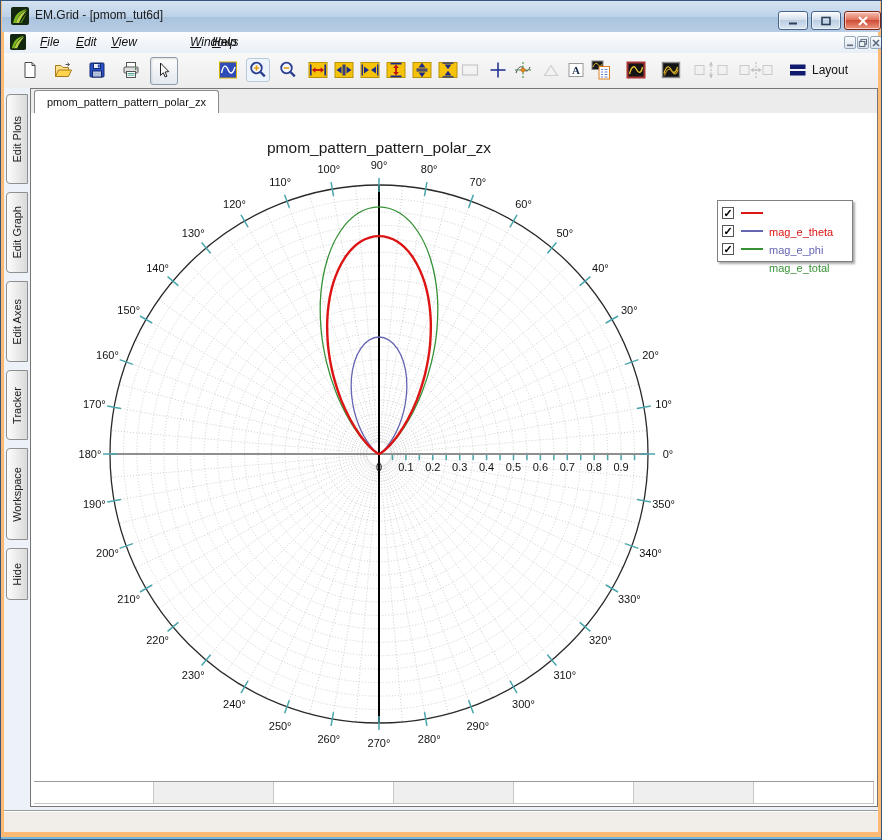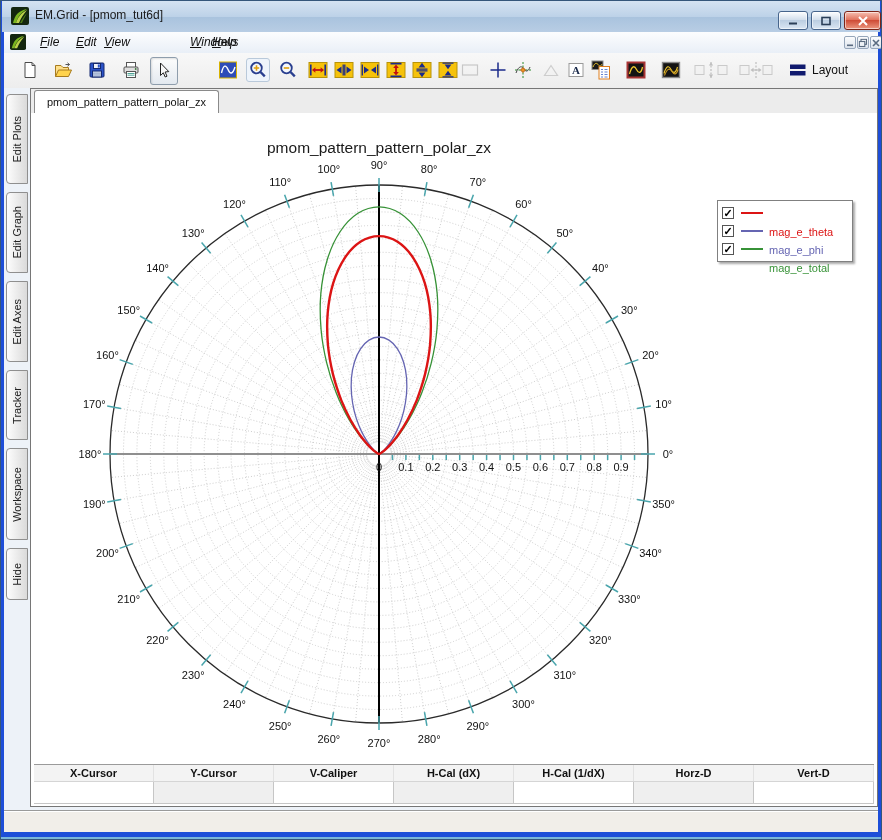--- a/index.html
+++ b/index.html
@@ -1,16 +1,16 @@
 <!DOCTYPE html>
 <html><head>
 <meta charset="utf-8">
 <style>
   html,body{margin:0;padding:0;background:#d8d8d8;font-family:"Liberation Sans",sans-serif;}
-  .window{position:relative;width:882px;height:840px;background:#1d4ed8;border:1px solid #35567a;box-sizing:border-box;overflow:hidden;}
+  .window{position:relative;width:882px;height:840px;background:#fdba74;border:1px solid #35567a;box-sizing:border-box;overflow:hidden;}
   
   .titlebar{position:absolute;left:1px;top:0;right:1px;height:31px;
     background:linear-gradient(#d5e3f2,#bdd2e8 50%,#a9c3de 51%,#b8cde4);}
   .app-icon{position:absolute;left:9px;top:6px;width:18px;height:18px;}
   .title-text{position:absolute;left:33px;top:7px;font-size:12px;color:#1a1a1a;}
   .cap-btn{position:absolute;top:10px;height:19px;border:1px solid #47658c;border-radius:3px;box-sizing:border-box;
     background:linear-gradient(#fdfeff,#d3dfec 45%,#b9cce0 46%,#dae6f3);box-shadow:inset 0 0 0 1px rgba(255,255,255,.55);}
   .cap-btn svg{position:absolute;left:50%;top:50%;transform:translate(-50%,-50%);}
   .cap-min{left:776px;width:30px;}
   .cap-max{left:809px;width:30px;}
@@ -102,21 +102,21 @@
     <div class="app-icon" style="left:6px;top:2px;width:16px;height:16px;">
       <svg width="16" height="16" viewBox="0 0 18 18">
           <rect width="18" height="18" rx="2" fill="#13260f"></rect>
           <path d="M2 16 C4 8 7 4 16 2 C10 6 7 9 5 16 Z" fill="#7ab520"></path>
           <path d="M5 16 C7 10 10 6 16 3 C12 8 10 11 8 16 Z" fill="#bcd24a"></path>
         </svg>
     </div>
     <div id="menu-items">
         <div class="menu-item" style="left: 32px;"><span class="u">F</span>ile</div>
         <div class="menu-item" style="left: 68px;"><span class="u">E</span>dit</div>
-        <div class="menu-item" style="left: 96px;"><span class="u">V</span>iew</div>
+        <div class="menu-item" style="left: 103px;"><span class="u">V</span>iew</div>
         <div class="menu-item" style="left: 140px; margin-left: 42px;"><span class="u">W</span>indows</div>
         <div class="menu-item" style="left: 204px;"><span class="u">H</span>elp</div>
       </div>
     <div class="mdi-btn" style="left:840px;">
       <svg width="8" height="8" viewBox="0 0 8 8">
           <rect x="1" y="5.5" width="6" height="1.6" fill="#5a6b80"></rect>
         </svg>
     </div>
     <div class="mdi-btn" style="left:853px;">
       <svg width="9" height="9" viewBox="0 0 9 9">
@@ -563,29 +563,20 @@
               <div class="lg-line" style="height: 2px; background: rgb(101, 101, 178);"></div>
               <span class="lg-label" style="color: rgb(101, 101, 178);">mag_e_phi</span>
             </div>
             <div class="lg-row">
               <div class="lg-check">✓</div>
               <div class="lg-line" style="height: 2px; background: rgb(55, 146, 55);"></div>
               <span class="lg-label" style="color: rgb(55, 146, 55);">mag_e_total</span>
             </div>
           </div>
         <div class="readout" id="readout">
-            <div class="ro-head">
-              <div>X-Cursor</div>
-              <div>Y-Cursor</div>
-              <div>V-Caliper</div>
-              <div>H-Cal (dX)</div>
-              <div>H-Cal (1/dX)</div>
-              <div>Horz-D</div>
-              <div>Vert-D</div>
-            </div>
             <div class="ro-cells">
               <div></div>
               <div></div>
               <div></div>
               <div></div>
               <div></div>
               <div></div>
               <div></div>
             </div>
           </div>

